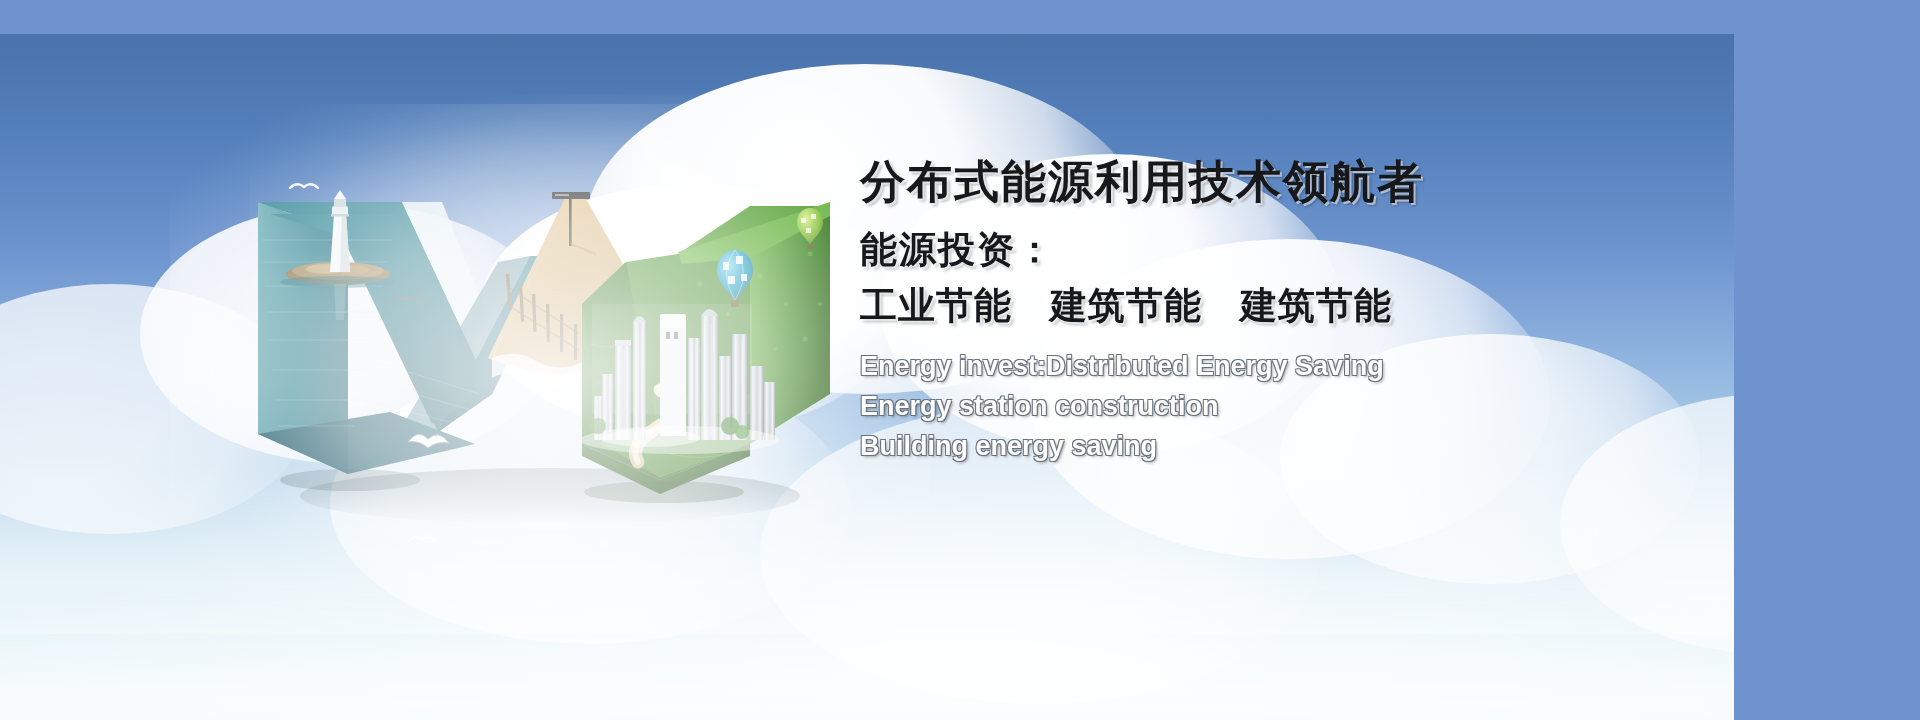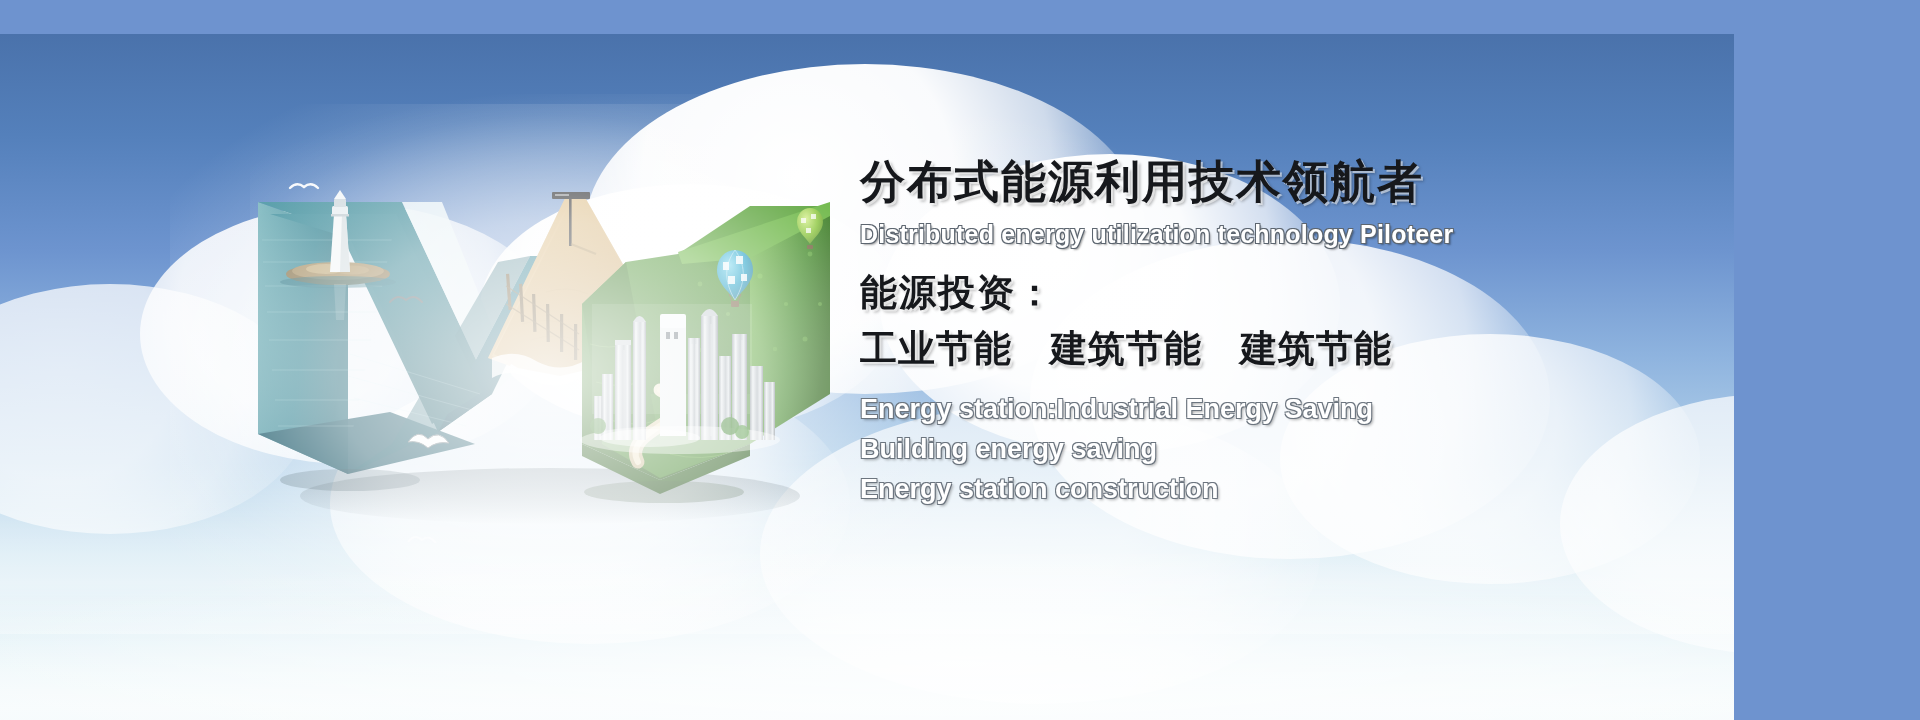--- a/index.html
+++ b/index.html
@@ -474,26 +474,25 @@
 
       <ellipse cx="120" cy="336" rx="70" ry="11" fill="rgba(40,70,80,0.28)"></ellipse>
       <ellipse cx="434" cy="348" rx="80" ry="11" fill="rgba(30,60,25,0.28)"></ellipse>
     </svg>
   </div>
 
   <div class="copy">
 
     <div class="cn-title">分布式能源利用技术领航者</div>
 
-    <div class="en-sub">Distributed energy utilization technology Piloteer</div>
 
     <div class="cn-line2">能源投资：</div>
 
     <div class="cn-line3">工业节能　建筑节能　建筑节能</div>
 
     <div class="en-list">
-      <div class="en-item">Energy station:Industrial Energy Saving</div>
+      <div class="en-item">Energy invest:Distributed Energy Saving</div>
+      <div class="en-item">Energy station construction</div>
       <div class="en-item">Building energy saving</div>
-      <div class="en-item">Energy station construction</div>
     </div>
   </div>
 
 </div>
 
 </body></html>

